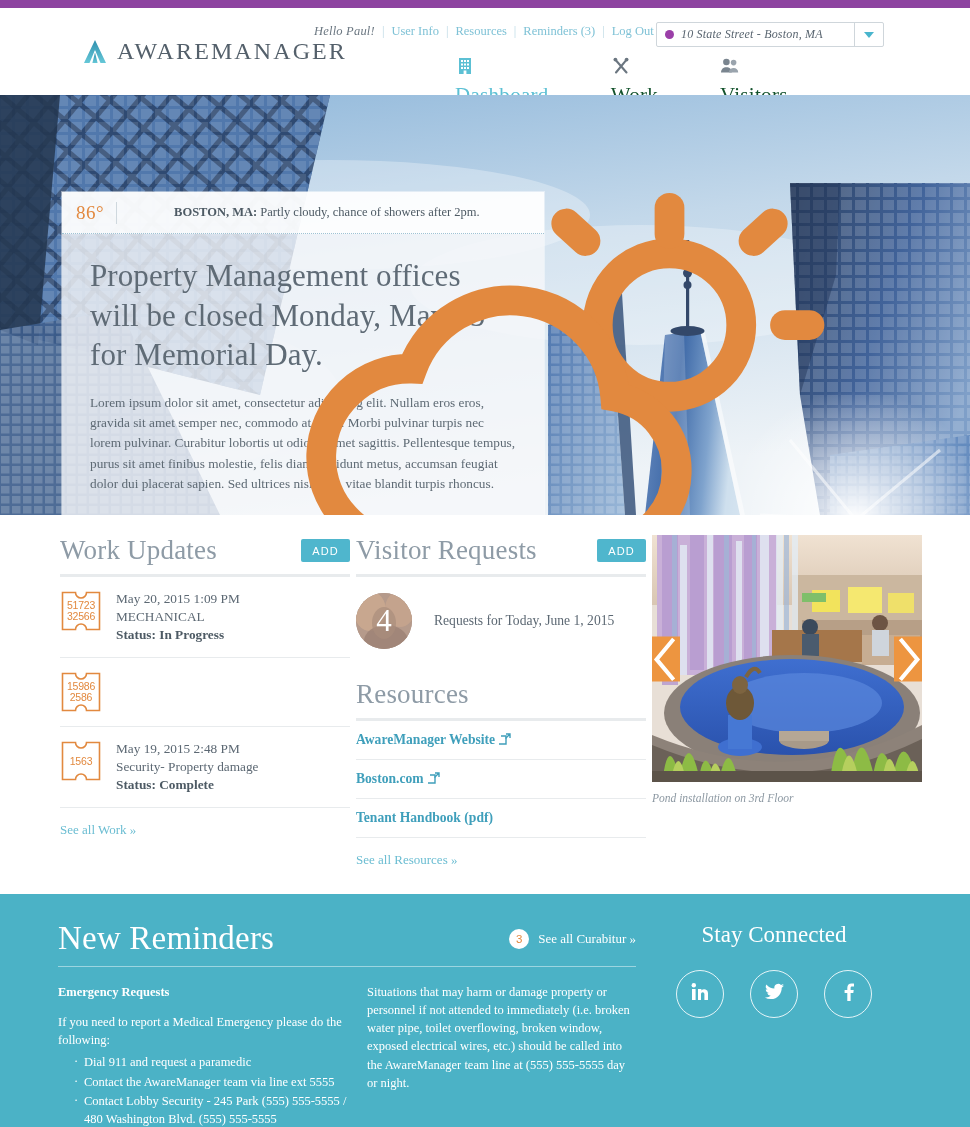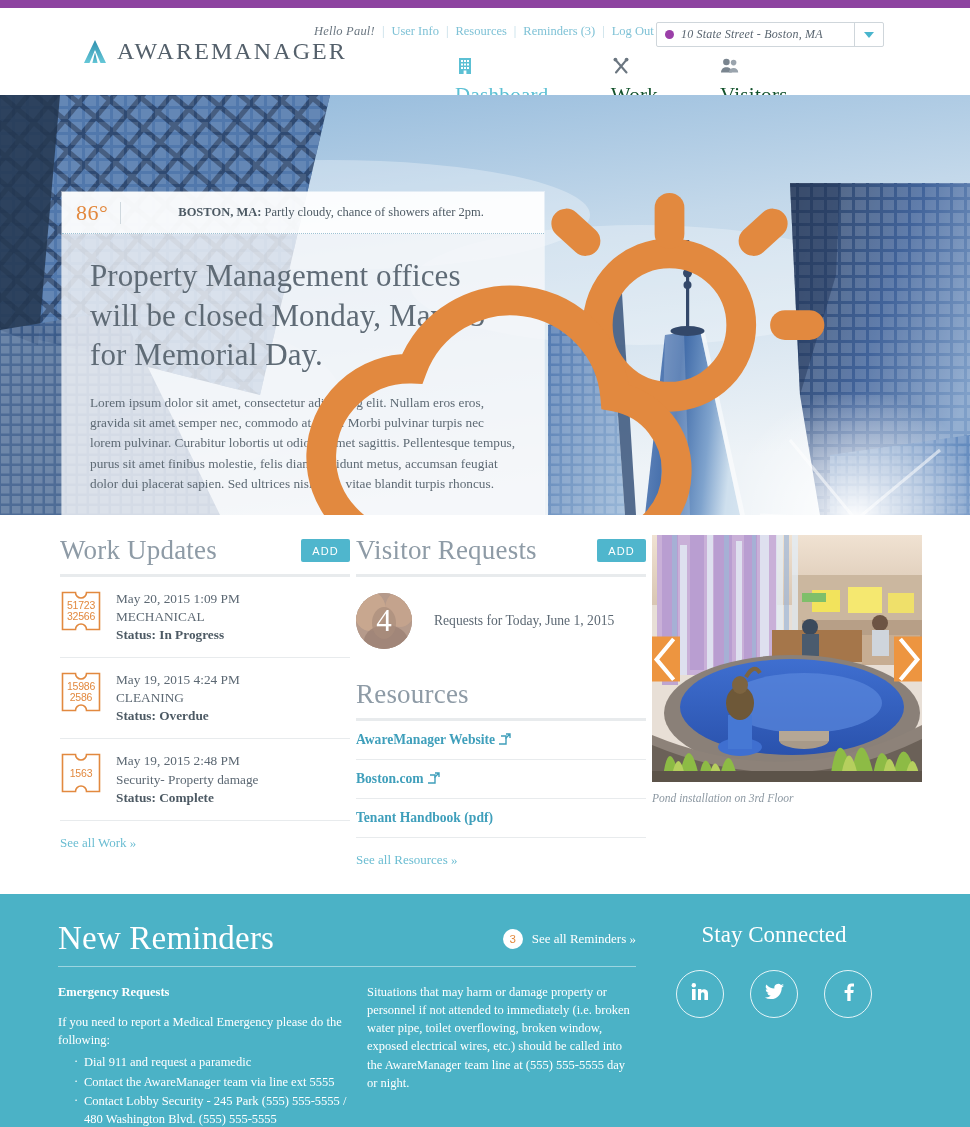--- a/index.html
+++ b/index.html
@@ -83,21 +83,21 @@
   .hero-card {
     position: absolute; left: 62px; top: 97px; width: 482px;
     background: rgba(246,248,250,0.80);
     box-shadow: 0 0 0 1px rgba(255,255,255,0.45);
   }
   .weather-row {
     display: flex; align-items: center; height: 42px;
     padding: 0 14px; background: rgba(255,255,255,0.78);
     border-bottom: 1px dotted #9fc3d4;
   }
-  .temp { font-size: 22px; color: #e2893f; letter-spacing: .5px; }
+  .temp { font-size: 19px; color: #e2893f; letter-spacing: .5px; }
   .wx-divider { width: 1px; height: 22px; background: #cfd8de; margin: 0 12px; }
   .wx-icon { width: 32px; height: 24px; }
   .wx-text { margin-left: 13px; font-size: 12.5px; color: #4d5a64; }
   .wx-text b { font-weight: bold; }
   .hero-body { padding: 22px 28px 30px 28px; }
   .hero-title {
     font-size: 31px; line-height: 1.28; color: #5f6b76;
     font-weight: normal; letter-spacing: .1px;
   }
   .hero-title sup { font-size: 0.55em; vertical-align: super; }
@@ -454,25 +454,20 @@
           </div>
         </div>
 
         <div class="wo-item">
           <div class="wo-tag">
             <svg viewBox="0 0 42 42">
                 <path d="M2.5 2.5 h13 a5 5 0 0 0 11 0 h13 v37 h-13 a5 5 0 0 0 -11 0 h-13 z" fill="none" stroke="#e2893f" stroke-width="1.6"></path>
               </svg>
             <span class="wo-num"><span>15986</span><br><span>2586</span></span>
           </div>
-          <div class="wo-meta">
-            <div>May 19, 2015 4:24 PM</div>
-            <div>CLEANING</div>
-            <div class="wo-status">Status: Overdue</div>
-          </div>
         </div>
 
         <div class="wo-item">
           <div class="wo-tag">
             <svg viewBox="0 0 42 42">
                 <path d="M2.5 2.5 h13 a5 5 0 0 0 11 0 h13 v37 h-13 a5 5 0 0 0 -11 0 h-13 z" fill="none" stroke="#e2893f" stroke-width="1.6"></path>
               </svg>
             <span class="wo-num">1563</span>
           </div>
           <div class="wo-meta">
@@ -638,21 +633,21 @@
     </section>
   </div>
 
   <div class="band">
     <div class="band-inner">
       <div class="band-left">
         <div class="band-head">
           <h2 class="band-title">New Reminders</h2>
           <div class="band-head-right">
             <span class="badge">3</span>
-            <a class="band-link" href="#">See all Reminders »</a>
+            <a class="band-link" href="#">See all Curabitur »</a>
           </div>
         </div>
         <div class="band-rule"></div>
         <div class="band-cols">
           <div class="band-c1">
             <b>Emergency Requests</b>
             <div>If you need to report a Medical Emergency please do the following:</div>
             <ul class="band-list">
               <li>Dial 911 and request a paramedic</li>
               <li>Contact the AwareManager team via line ext 5555</li>

